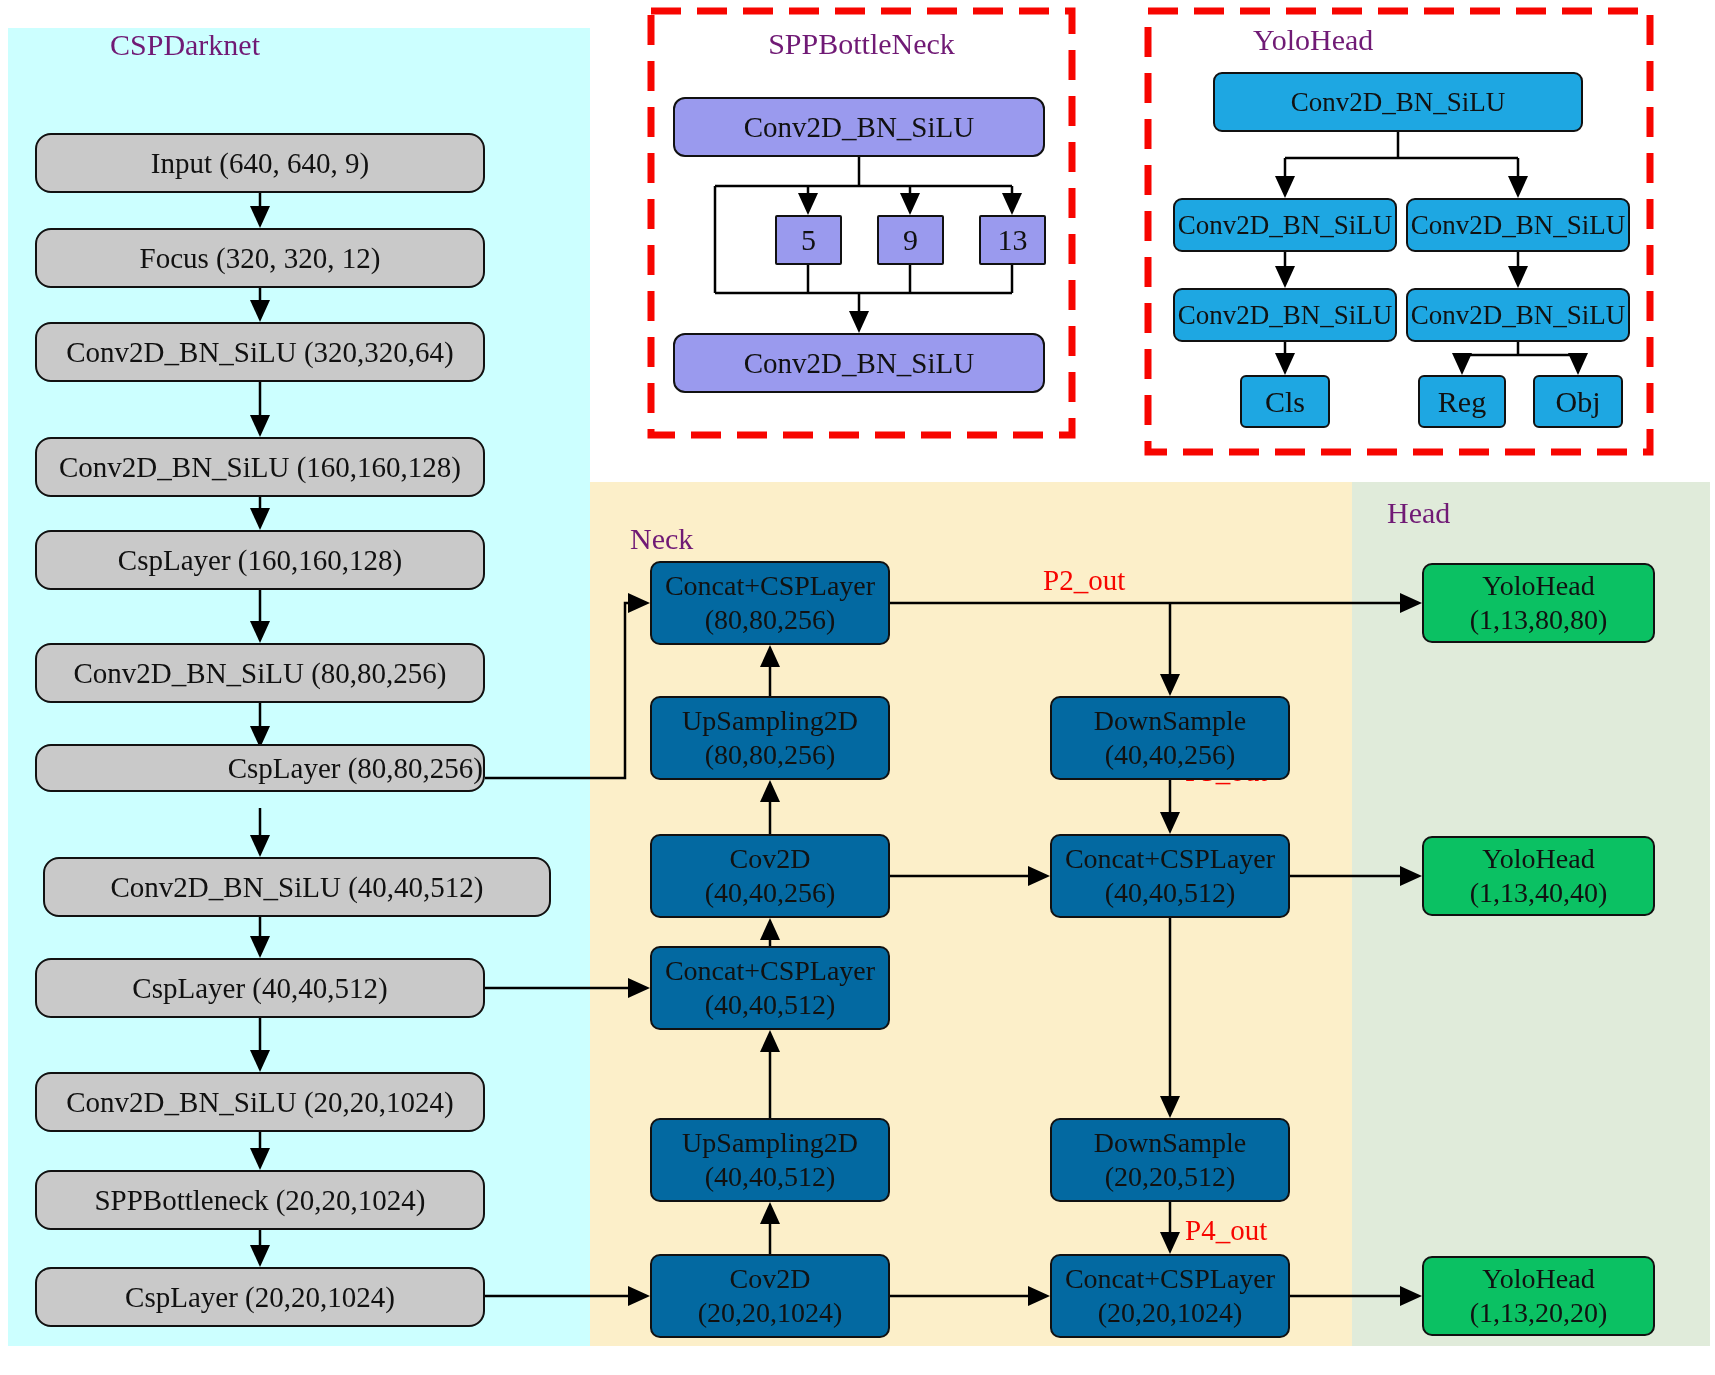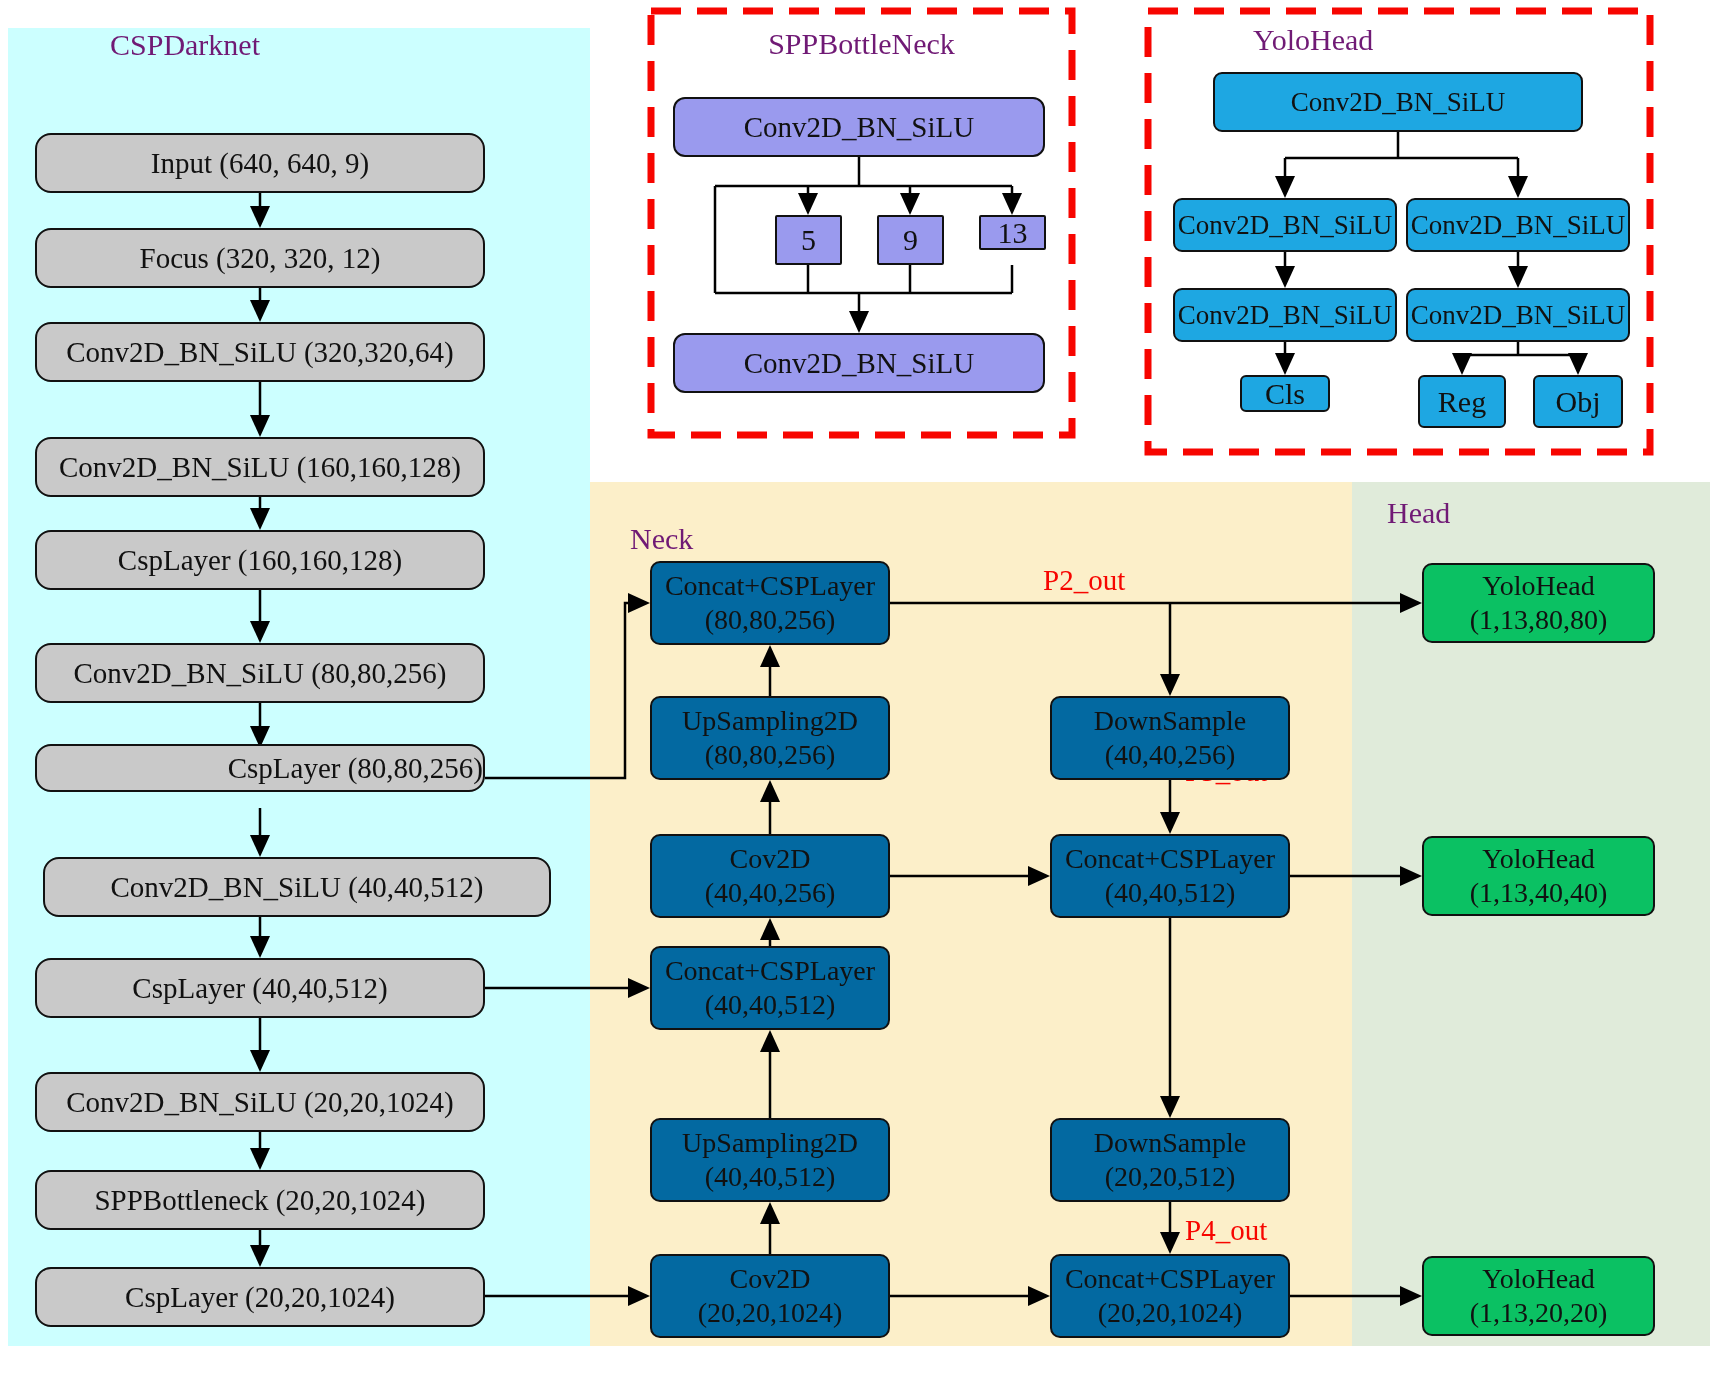--- a/index.html
+++ b/index.html
@@ -162,21 +162,21 @@
 
   <div class="bx purple" style="left:673px;top:97px;width:372px;height:60px;">
       <span>Conv2D_BN_SiLU</span>
     </div>
   <div class="bx pool" style="left:775px;top:215px;width:67px;height:50px;">
       <span>5</span>
     </div>
   <div class="bx pool" style="left:877px;top:215px;width:67px;height:50px;">
       <span>9</span>
     </div>
-  <div class="bx pool" style="left:979px;top:215px;width:67px;height:35px;">
+  <div class="bx pool" style="left:979px;top:215px;width:67px;height:50px;">
       <span>13</span>
     </div>
   <div class="bx purple" style="left:673px;top:333px;width:372px;height:60px;">
       <span>Conv2D_BN_SiLU</span>
     </div>
 
   <div class="bx blue" style="left:1213px;top:72px;width:370px;height:60px;">
       <span>Conv2D_BN_SiLU</span>
     </div>
   <div class="bx blue" style="left:1173px;top:198px;width:224px;height:54px;">
@@ -184,21 +184,21 @@
     </div>
   <div class="bx blue" style="left:1406px;top:198px;width:224px;height:54px;">
       <span>Conv2D_BN_SiLU</span>
     </div>
   <div class="bx blue" style="left:1173px;top:288px;width:224px;height:54px;">
       <span>Conv2D_BN_SiLU</span>
     </div>
   <div class="bx blue" style="left:1406px;top:288px;width:224px;height:54px;">
       <span>Conv2D_BN_SiLU</span>
     </div>
-  <div class="bx blue small" style="left:1240px;top:375px;width:90px;height:37px;">
+  <div class="bx blue small" style="left:1240px;top:375px;width:90px;height:53px;">
       <span>Cls</span>
     </div>
   <div class="bx blue small" style="left:1418px;top:375px;width:88px;height:53px;">
       <span>Reg</span>
     </div>
   <div class="bx blue small" style="left:1533px;top:375px;width:90px;height:53px;">
       <span>Obj</span>
     </div>
 
   <div class="bx orange" style="left:650px;top:561px;width:240px;height:84px;">

